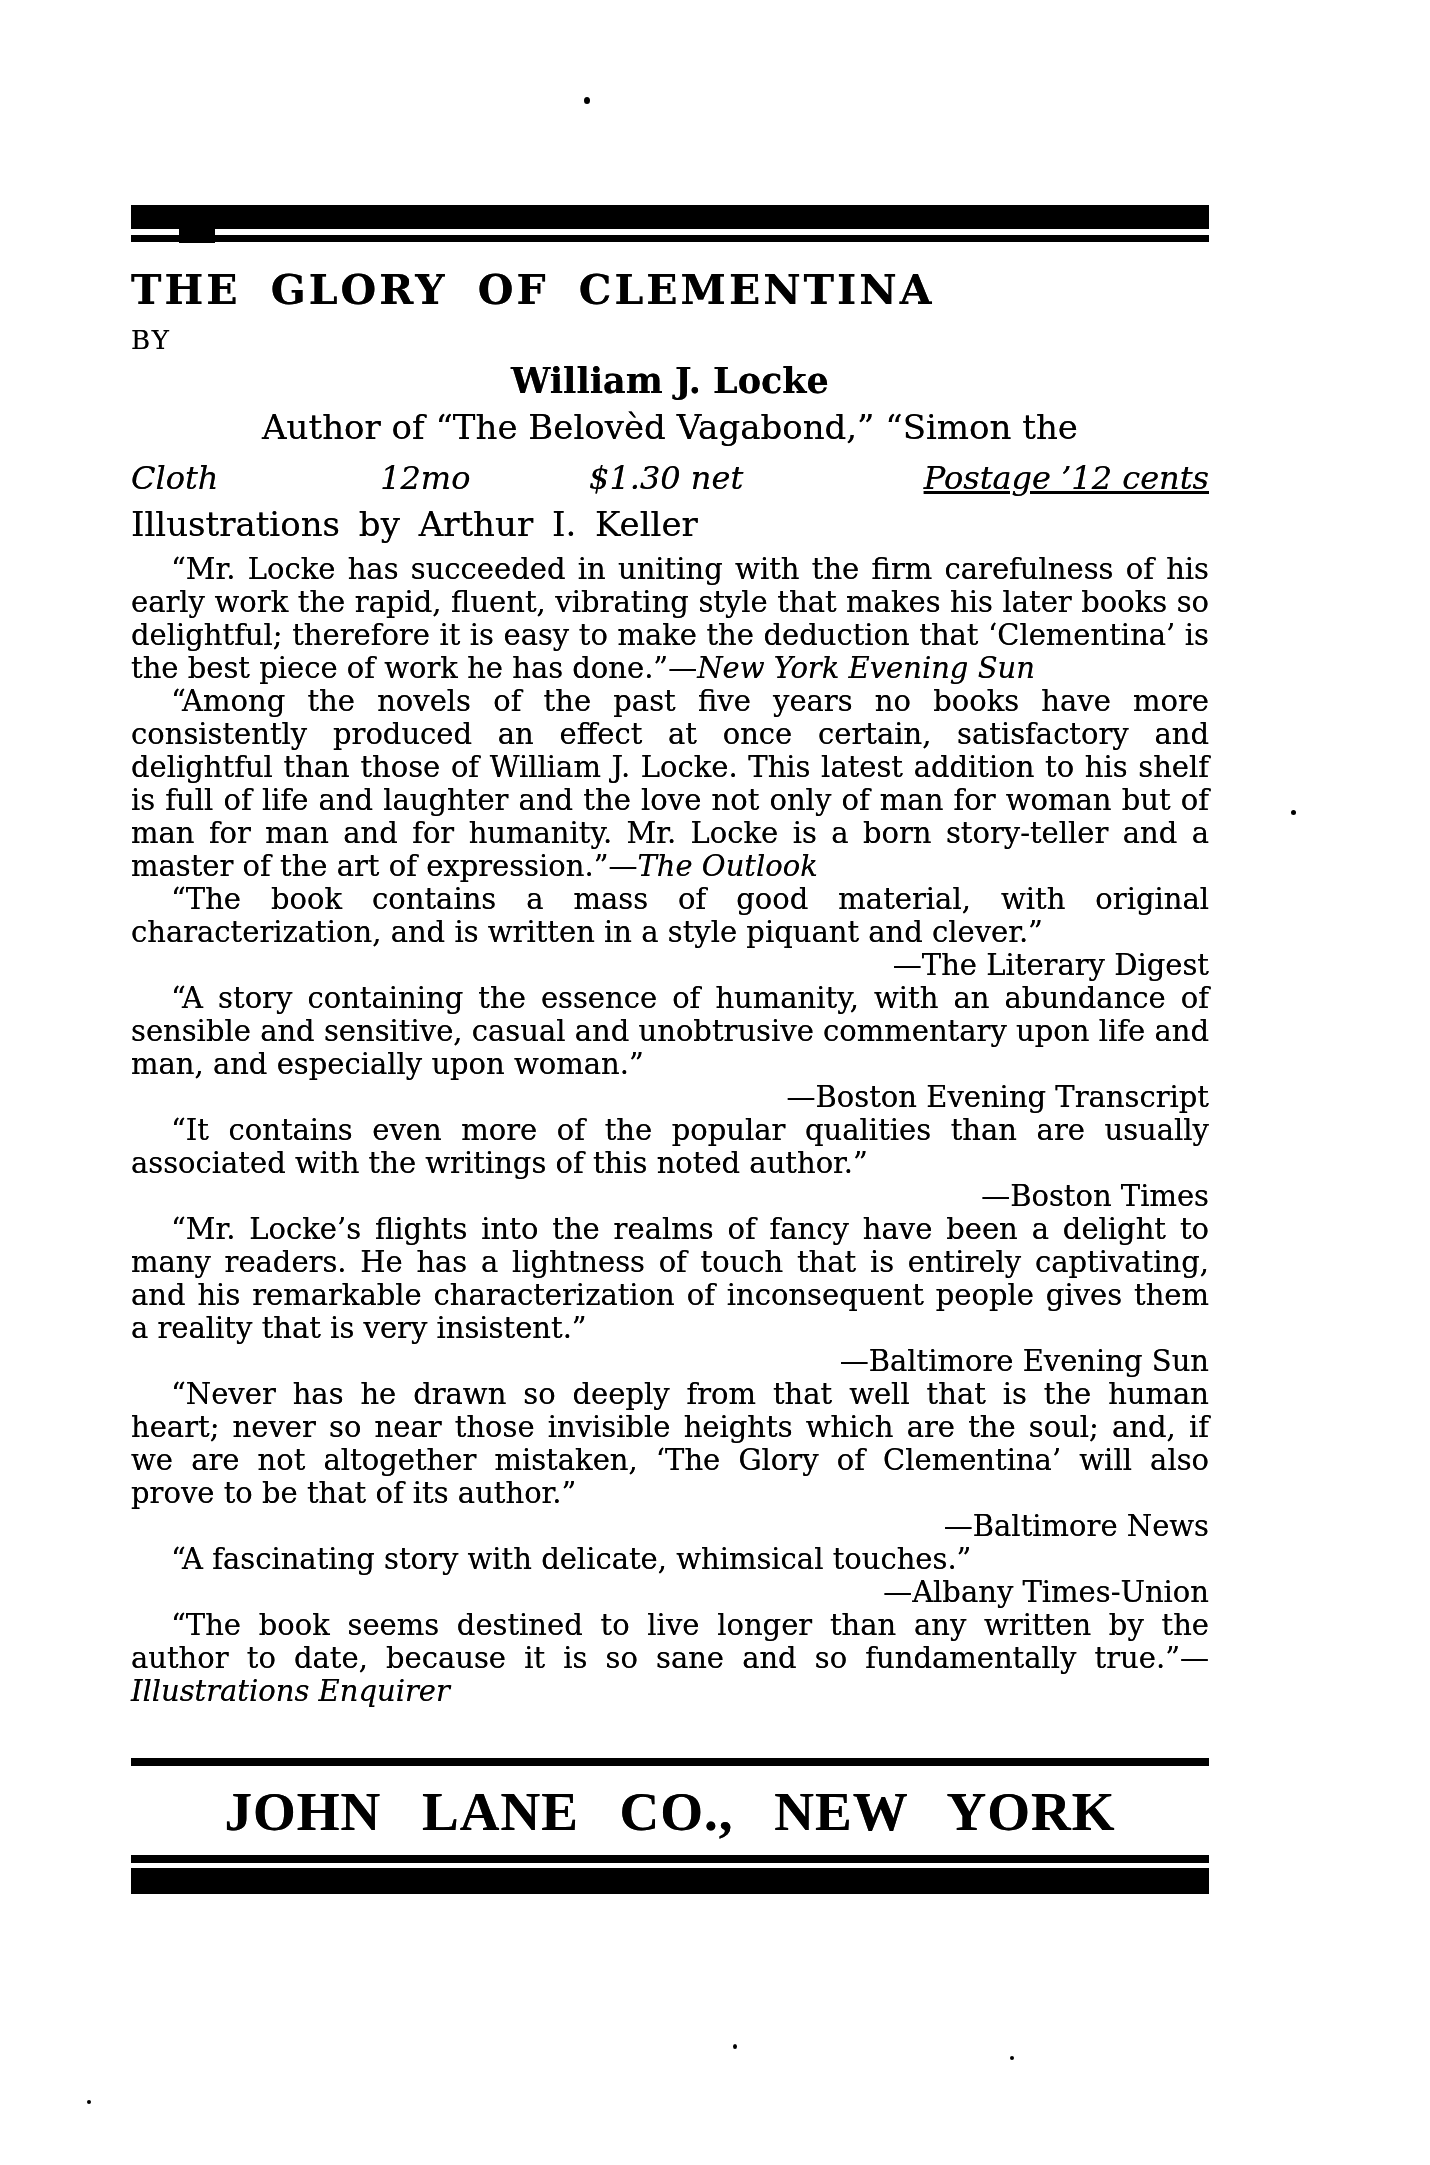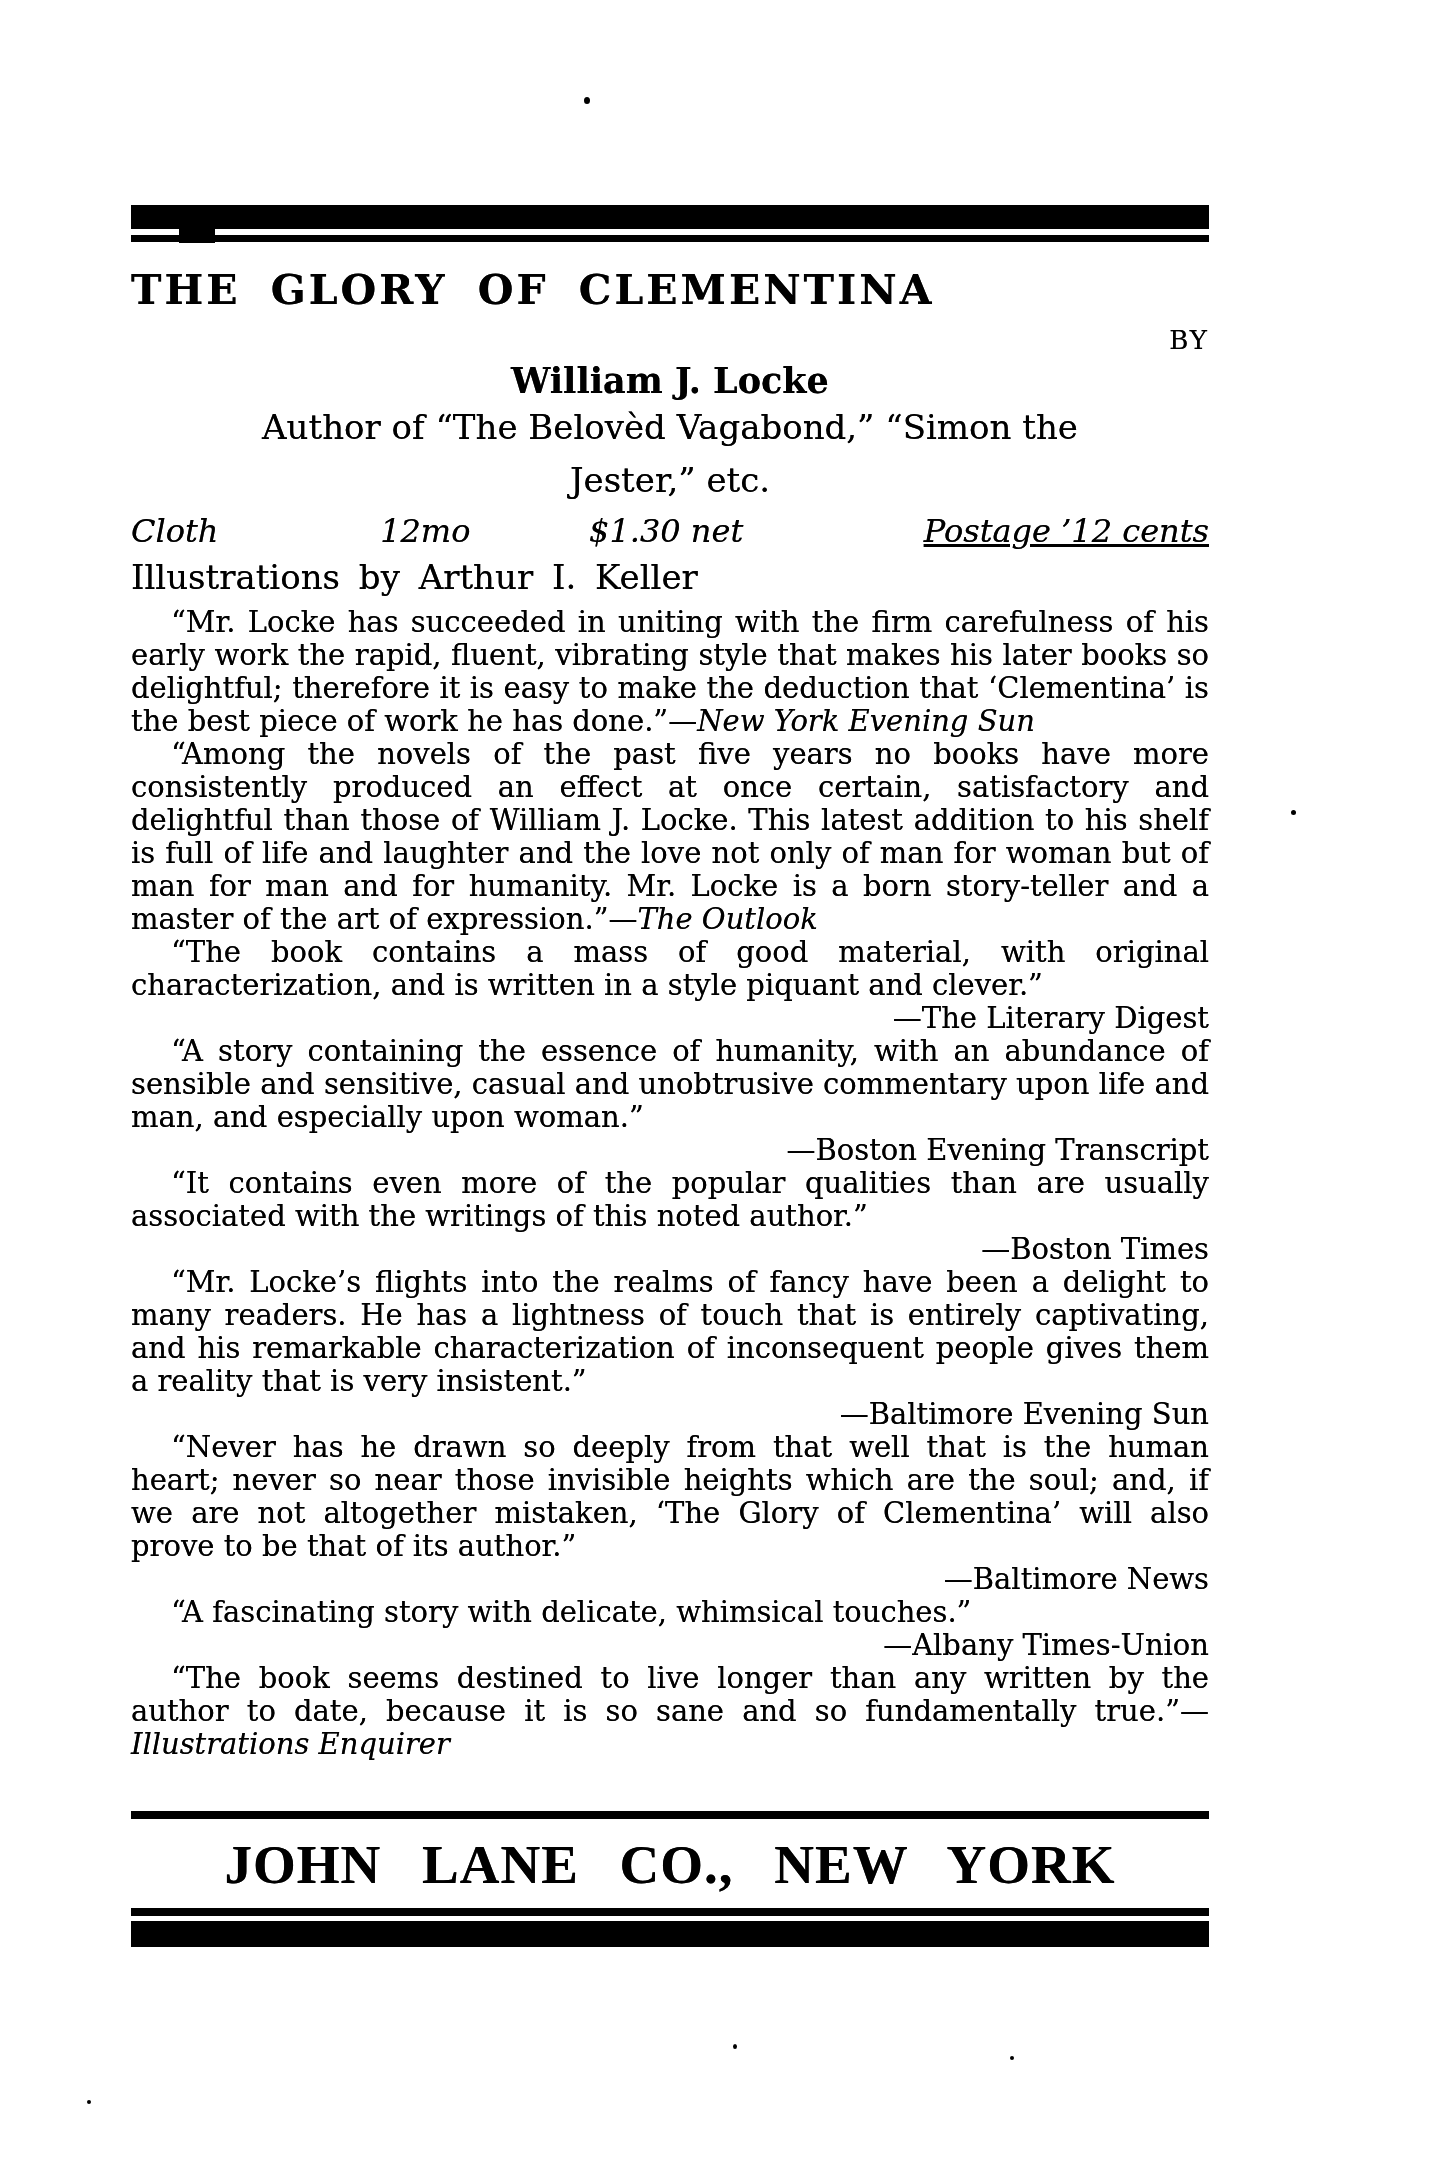--- a/index.html
+++ b/index.html
@@ -19,21 +19,21 @@
   .bar-thick { height:24px; background:#000; }
   .bar-gap { height:6px; }
   .bar-thin { height:7px; background:#000; }
   .rule-blob { position:absolute; left:48px; top:20px; width:36px; height:18px; background:#000; }
 
   .title {
     margin:24px 0 0 0; 
     font-size:41px; font-weight:bold;
     letter-spacing:3px; word-spacing:13px;
   }
-  .by { text-align:right; font-size:26px; margin-top:11px; letter-spacing:2px; }
+  .by { text-align:left; font-size:26px; margin-top:11px; letter-spacing:2px; }
   .author { text-align:center; font-size:35px; font-weight:bold; margin-top:5px; }
   .author-of { text-align:center; font-size:34px; line-height:53px; }
   .spec { display:flex; align-items:baseline; font-style:italic; font-size:32px; margin-top:5px; }
   .spec .s2 { margin-left:15%; }
   .spec .s3 { margin-left:11%; }
   .spec .s4 { margin-left:auto;text-decoration:underline; }
   .illus { text-align:left; font-size:34px; word-spacing:8px; margin-top:7px; }
 
   .reviews { margin-top:9px; font-size:29px; line-height:33px; text-align:justify; }
   .reviews p { margin:0; text-indent:40px; }
@@ -63,21 +63,20 @@
     <div class="bar-thick"></div>
     <div class="bar-gap"></div>
     <div class="bar-thin"></div>
     <div class="rule-blob"></div>
   </div>
 
   <h1 class="title">THE GLORY OF CLEMENTINA</h1>
   <div class="by">BY</div>
   <div class="author">William J. Locke</div>
   <div class="author-of">Author of “The Belovèd Vagabond,” “Simon the</div>
-  <div class="author-of">Jester,” etc.</div>
 
   <div class="spec">
     <span class="s1">Cloth</span>
     <span class="s2">12mo</span>
     <span class="s3">$1.30 net</span>
     <span class="s4">Postage ’12 cents</span>
   </div>
 
   <div class="illus">Illustrations by Arthur I. Keller</div>
 

